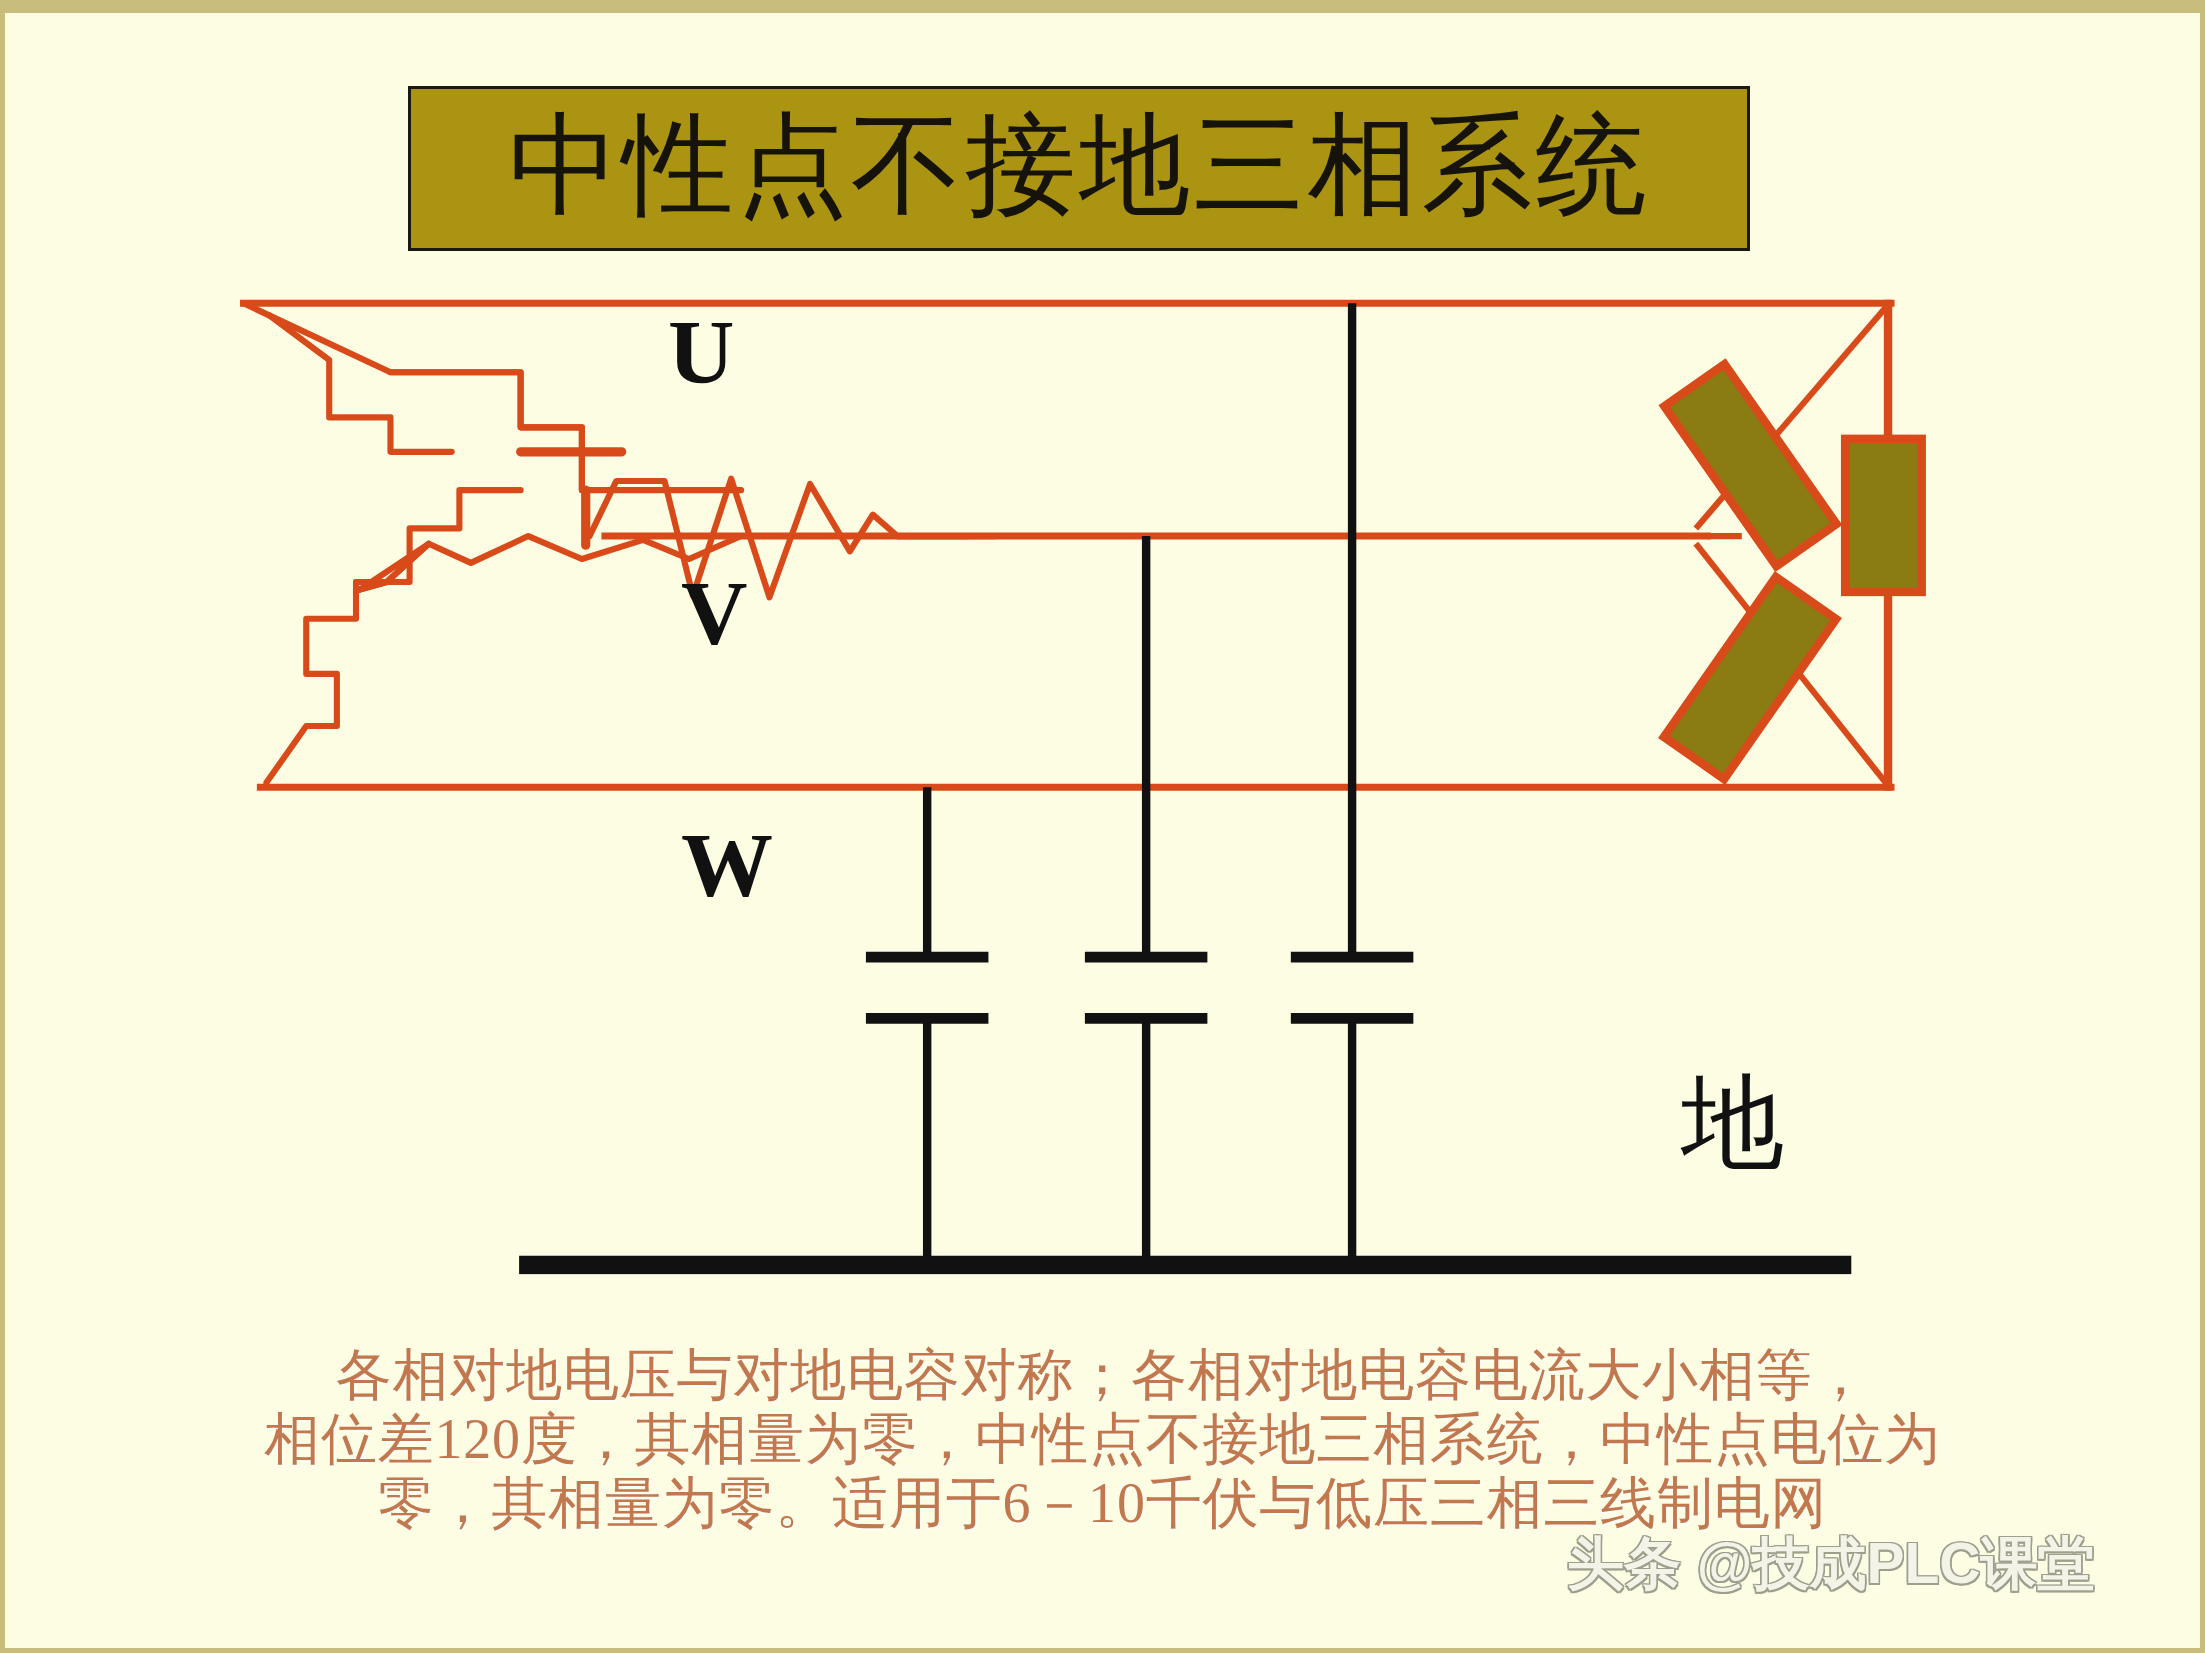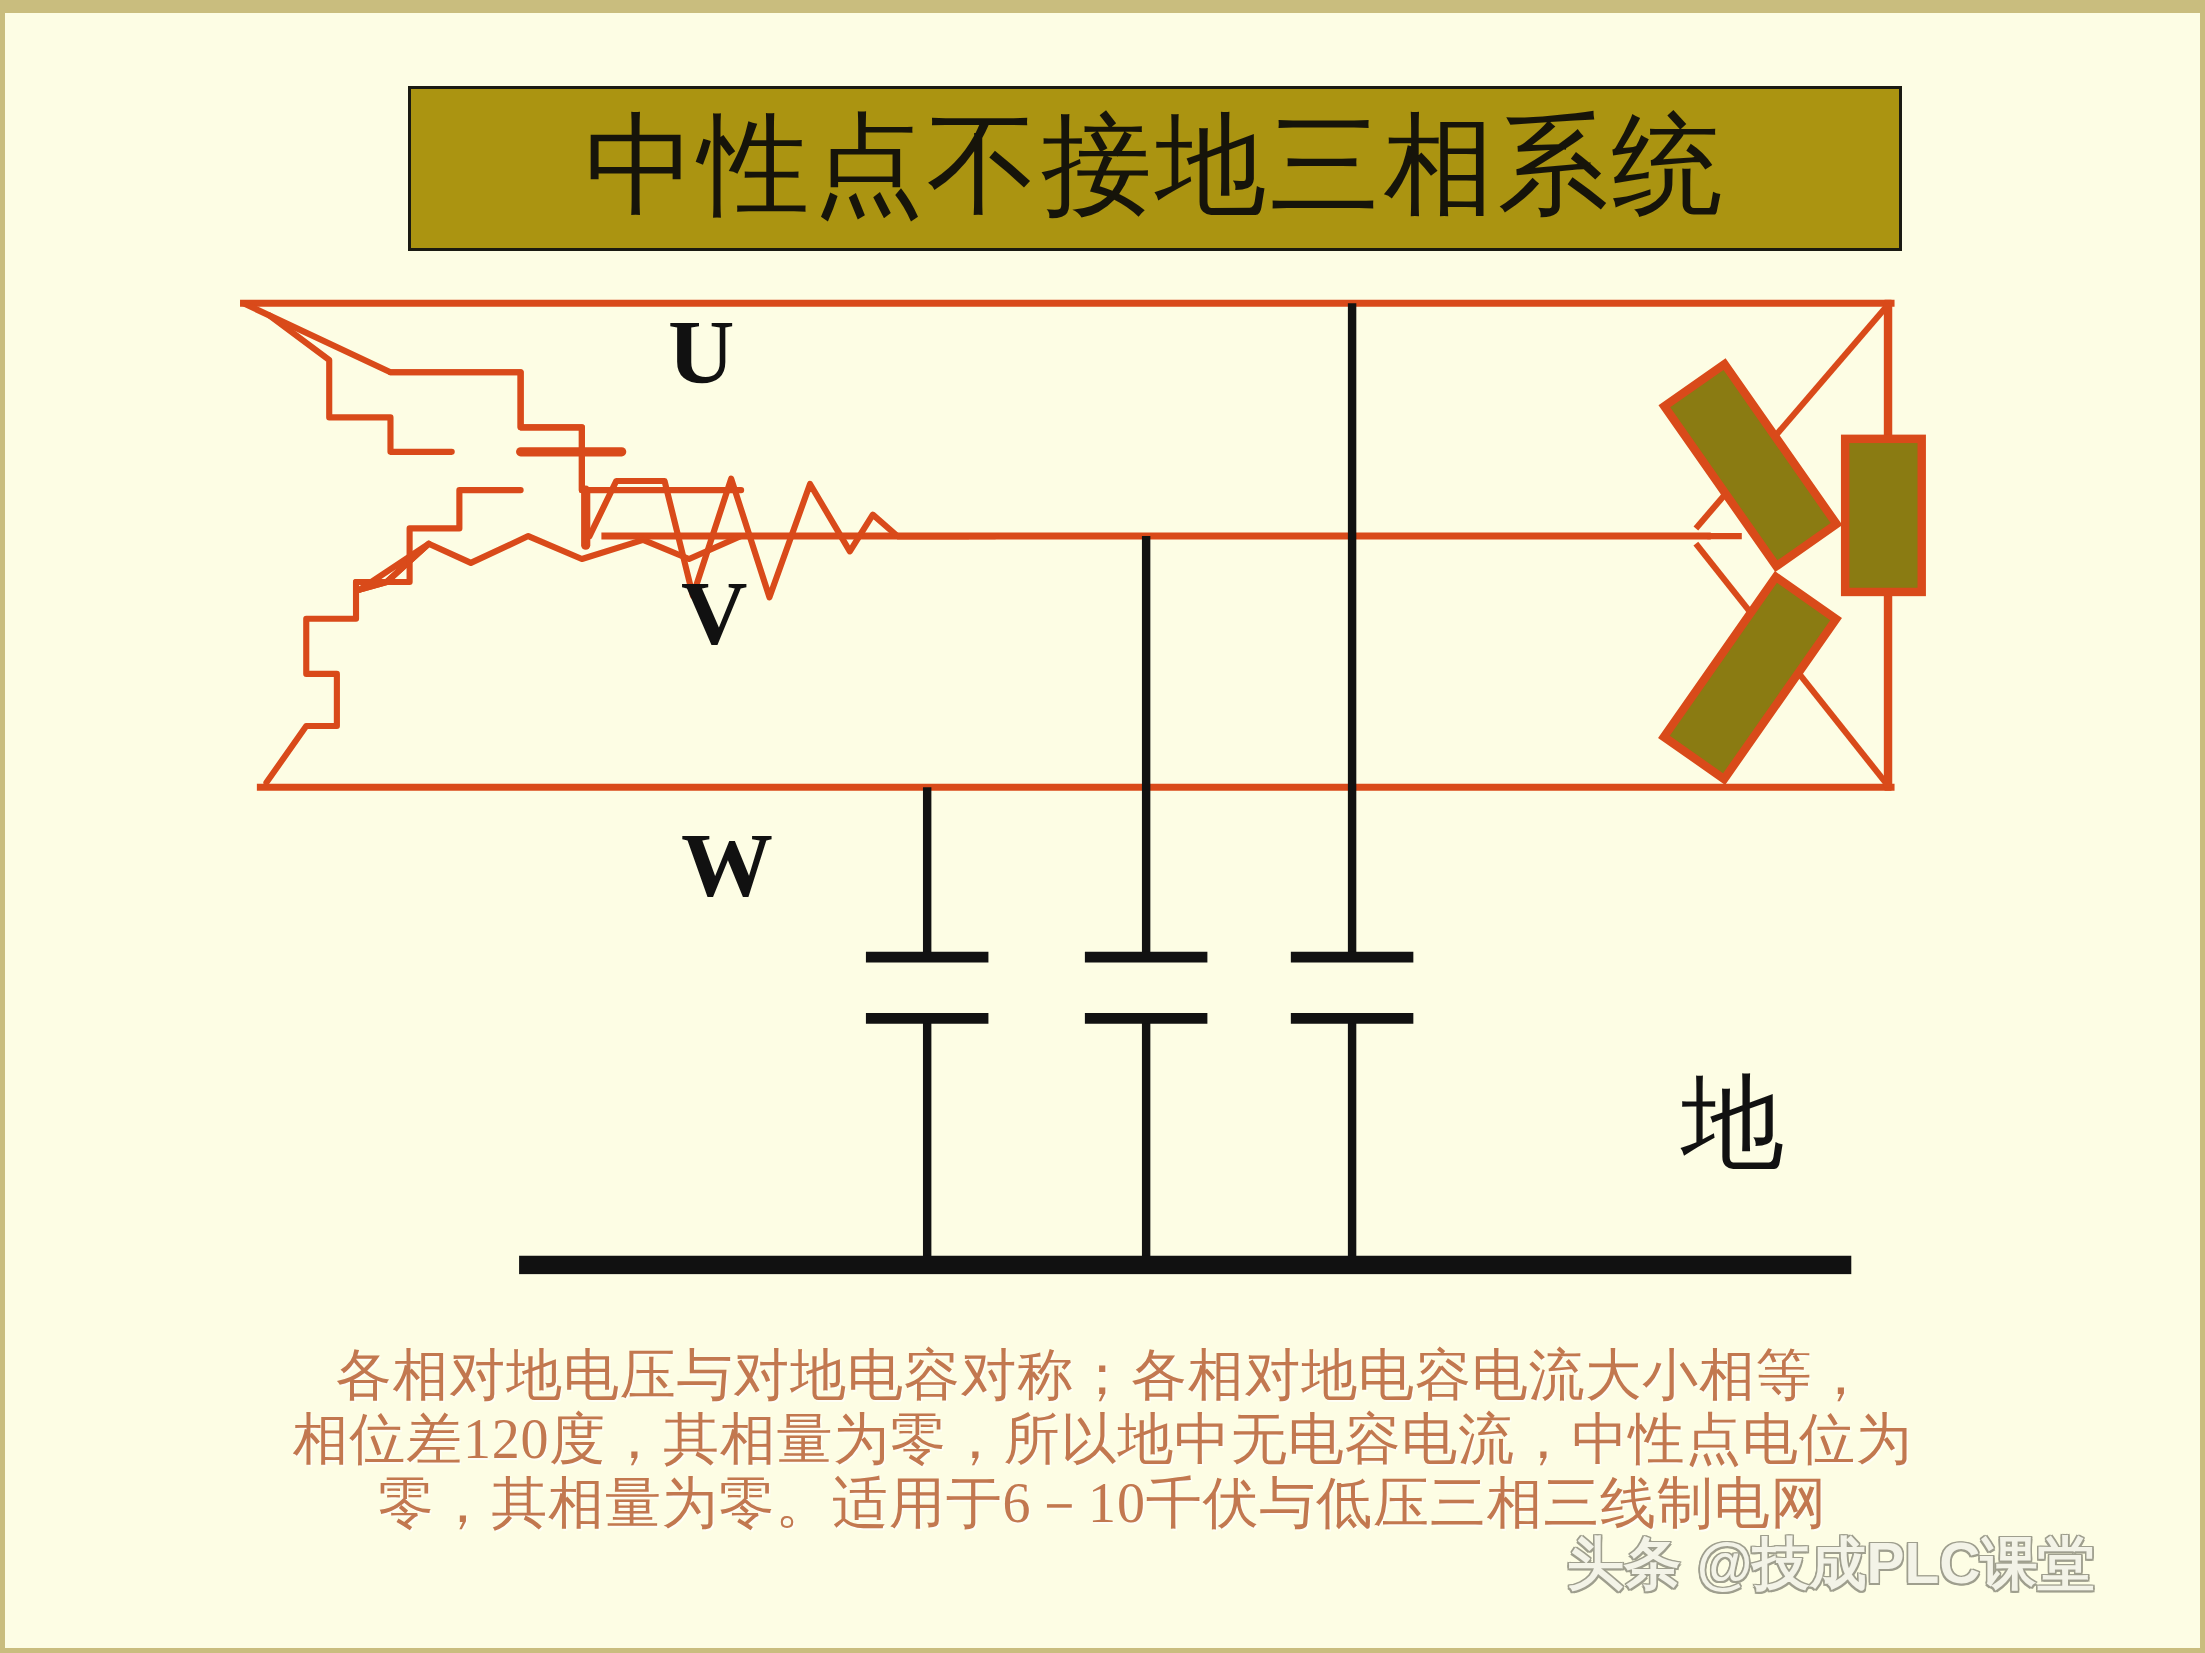--- a/index.html
+++ b/index.html
@@ -44,21 +44,21 @@
     right: 0; top: 0;
     width: 4.6px; height: 1654px;
     background: #c9bd7e;
   }
 
   
   #title-box {
     position: absolute;
     left: 408px;
     top: 86px;
-    width: 1494px;
+    width: 1342px;
     height: 165px;
     background: #ab9411;
     border: 3.8px solid #1a1a12;
     box-sizing: border-box;
     display: flex;
     align-items: center;
     justify-content: center;
   }
   #title-text {
     font-family: "Liberation Serif", "DejaVu Serif", serif;
@@ -225,20 +225,20 @@
     <rect x="678" y="1640" width="1740" height="24" fill="#111111"></rect>
   </svg>
 
   <div class="phase-label" id="label-u">U</div>
   <div class="phase-label" id="label-v">V</div>
   <div class="phase-label" id="label-w">W</div>
   <div id="label-ground">地</div>
 
   <div id="caption">
     <span class="cap-line l1">各相对地电压与对地电容对称；各相对地电容电流大小相等，</span>
-    <span class="cap-line">相位差120度，其相量为零，所以地中无电容电流，中性点电位为</span>
+    <span class="cap-line">相位差120度，其相量为零，中性点不接地三相系统，中性点电位为</span>
     <span class="cap-line">零，其相量为零。适用于6－10千伏与低压三相三线制电网</span>
   </div>
 
   <div id="watermark">头条 @技成PLC课堂</div>
 
 </div>
 
 
 </body></html>

